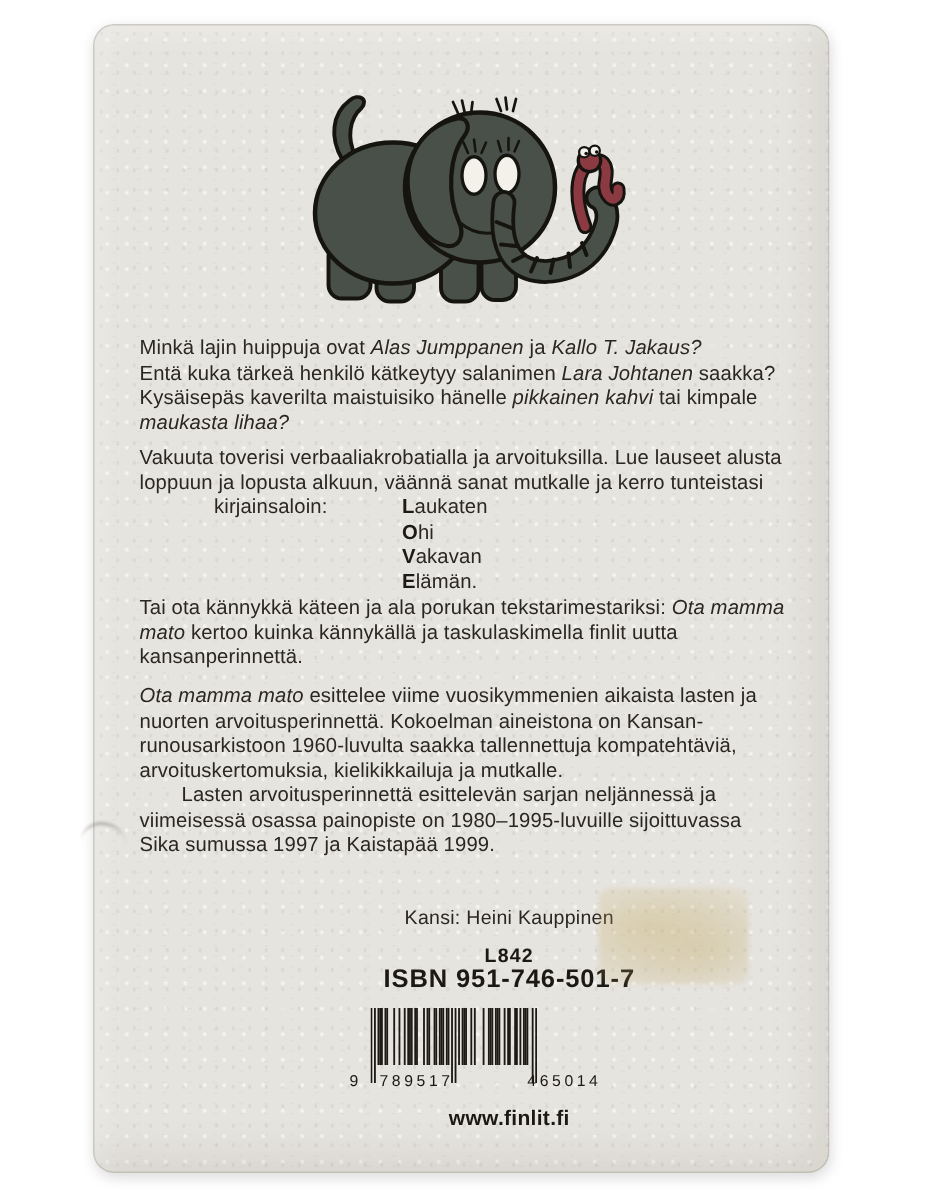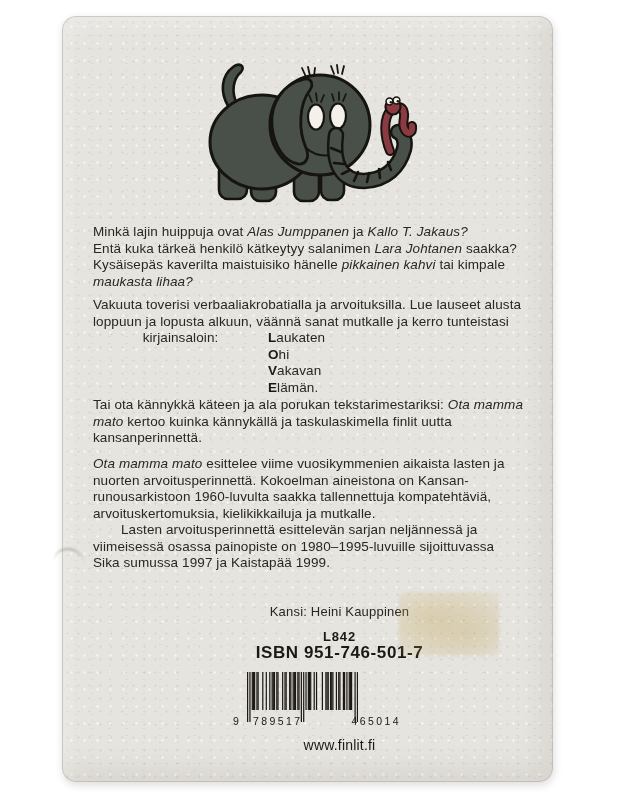--- a/index.html
+++ b/index.html
@@ -28,21 +28,21 @@
   .para{position:absolute;left:31px;width:452px;font-size:13.5px;line-height:16.5px;letter-spacing:.1px;}
   .line{white-space:nowrap;}
   .it{font-style:italic;}
   .b{font-weight:bold;color:#1d1a16;}
   .acrostic-row{display:flex;}
   .acrostic-label{width:175px;flex:0 0 175px;text-align:center;}
   .centered{position:absolute;left:0;width:100%;text-align:center;padding-left:32px;}
   .small-caption{font-size:13px;letter-spacing:.2px;}
   .bold-code{font-weight:bold;font-size:13px;letter-spacing:.8px;color:#1c1915;}
   .bold-isbn{font-weight:bold;font-size:17px;letter-spacing:.6px;color:#1c1915;}
-  .website{font-weight:normal;font-size:14px;letter-spacing:.2px;color:#1c1915;}
+  .website{font-weight:bold;font-size:14px;letter-spacing:.2px;color:#1c1915;}
   .barcode-wrap{position:absolute;left:185px;top:656px;width:111px;height:68px;}
   .barcode-digits{position:absolute;top:43px;left:0;width:111px;height:13px;
     font-size:10.5px;color:#1c1915;}
   .bd{position:absolute;top:0;letter-spacing:2.4px;}
   .bd-first{left:-14px;}
   .bd-g2{left:6px;width:56px;}
   .bd-g3{left:62px;width:52px;text-align:right;margin-left:40px;}
   .stain{
     position:absolute;left:337px;top:576px;width:100px;height:64px;
     background:

